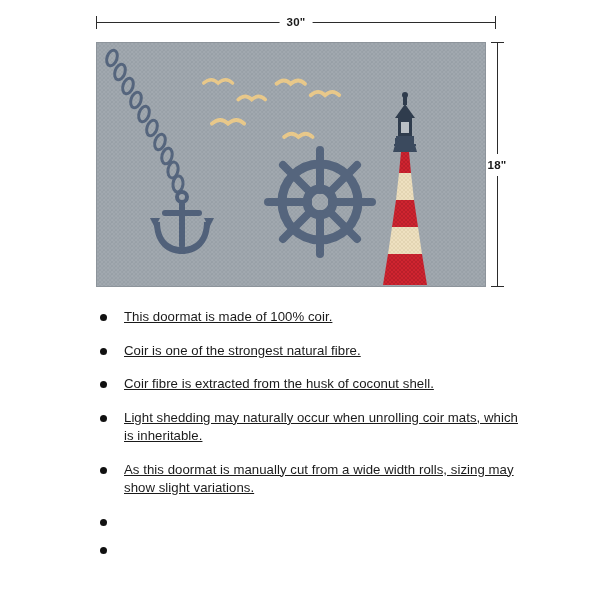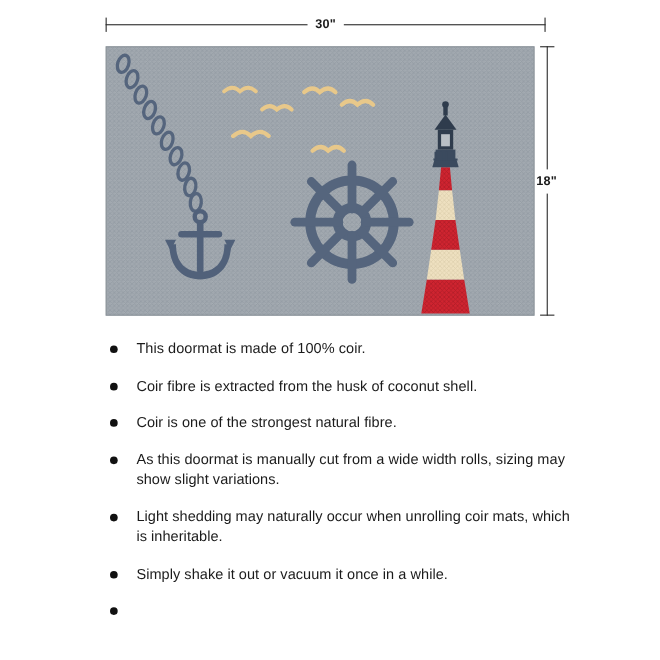--- a/index.html
+++ b/index.html
@@ -109,20 +109,21 @@
   .bullets {
     position: absolute;
     left: 100px;
     top: 308px;
     width: 430px;
   }
   .bullet-row {
     display: flex;
     align-items: flex-start;
     margin-bottom: 15px;
+    text-decoration: underline;
   }
   .bullet-dot {
     flex: none;
     width: 7px;
     height: 7px;
     border-radius: 50%;
     background: #111111;
     margin-top: 6px;
     margin-right: 17px;
   }
@@ -257,36 +258,35 @@
     </svg>
   </div>
 
   <div class="bullets">
     <div class="bullet-row">
       <span class="bullet-dot"></span>
       <span class="bullet-text">This doormat is made of 100% coir.</span>
     </div>
     <div class="bullet-row">
       <span class="bullet-dot"></span>
+      <span class="bullet-text">Coir is one of the strongest natural fibre.</span>
+    </div>
+    <div class="bullet-row">
+      <span class="bullet-dot"></span>
       <span class="bullet-text">Coir fibre is extracted from the husk of coconut shell.</span>
     </div>
     <div class="bullet-row">
       <span class="bullet-dot"></span>
-      <span class="bullet-text">Coir is one of the strongest natural fibre.</span>
+      <span class="bullet-text">Light shedding may naturally occur when unrolling coir mats, which is inheritable.</span>
     </div>
     <div class="bullet-row">
       <span class="bullet-dot"></span>
       <span class="bullet-text">As this doormat is manually cut from a wide width rolls, sizing may show slight variations.</span>
     </div>
     <div class="bullet-row">
       <span class="bullet-dot"></span>
-      <span class="bullet-text">Light shedding may naturally occur when unrolling coir mats, which is inheritable.</span>
-    </div>
-    <div class="bullet-row">
-      <span class="bullet-dot"></span>
-      <span class="bullet-text">Simply shake it out or vacuum it once in a while.</span>
     </div>
     <div class="bullet-row">
       <span class="bullet-dot"></span>
     </div>
   </div>
 
 </div>
 
 </body></html>

